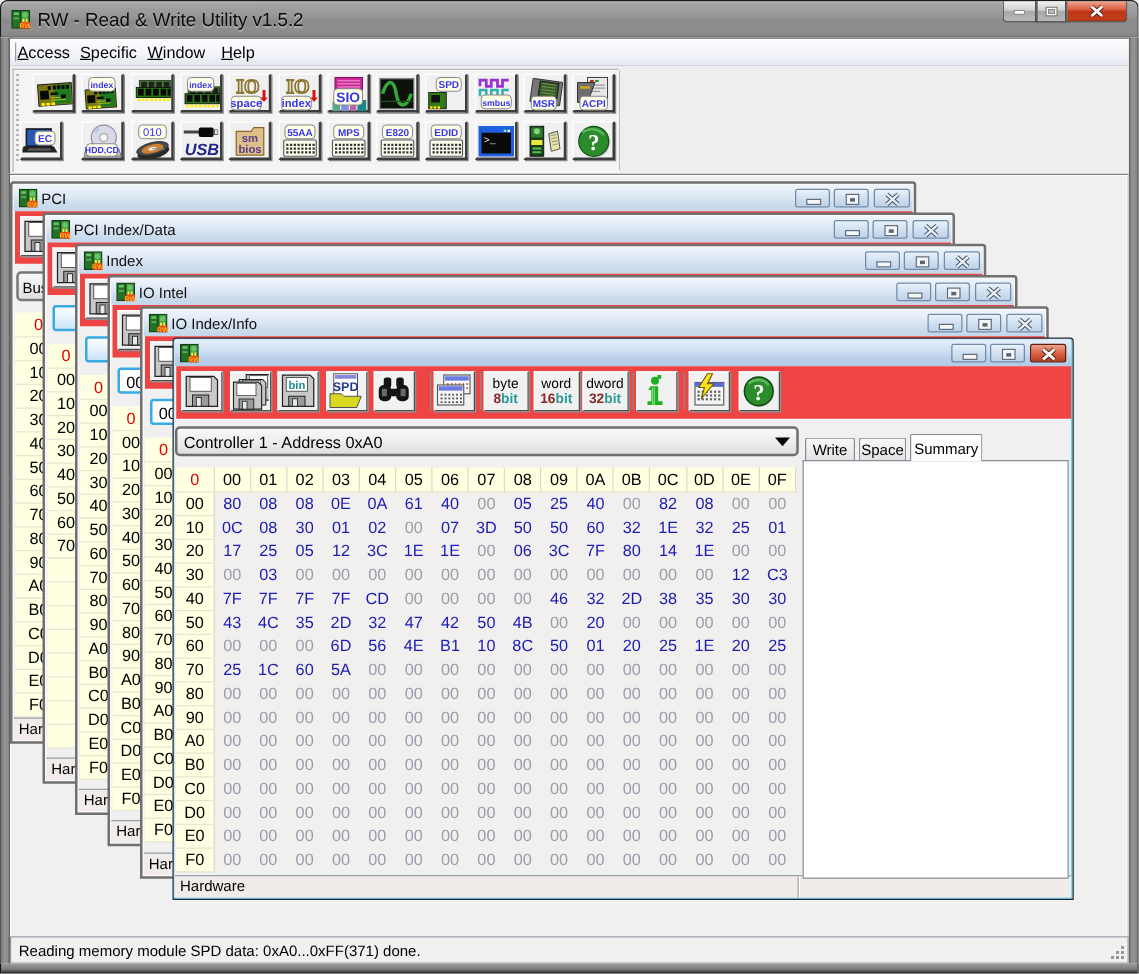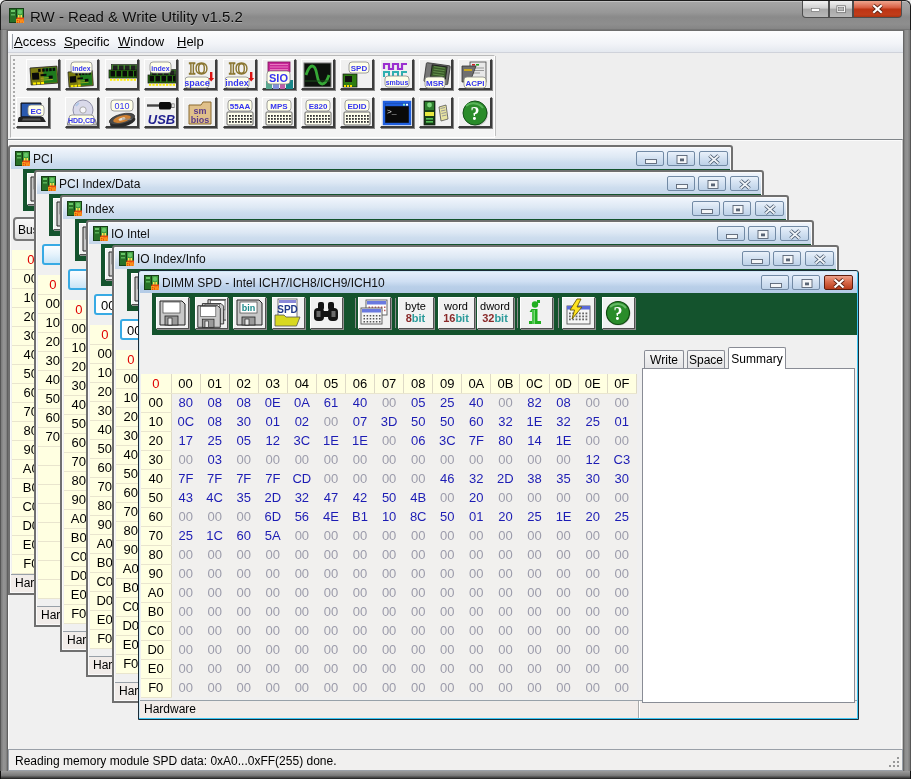--- a/index.html
+++ b/index.html
@@ -43,21 +43,21 @@
 .win{position:absolute;background:#f0f0f0;border:2px solid #707070;border-radius:3px 3px 0 0;box-shadow:inset 0 0 0 1px #fafafa;}
 .win.active{border:1px solid #1a2b36;box-shadow:inset -1px -1px 0 #3fc6f3,inset 1px 1px 0 #cfe7f5;}
 .wtitle{position:absolute;left:1px;top:1px;right:1px;height:21px;border-radius:2px 2px 0 0;background:linear-gradient(#f0f5fc,#dde8f4 45%,#cdddee 70%,#c5d6ea);}
 .win.active .wtitle{background:linear-gradient(#e4eefb,#cfdff3 45%,#b9cfe8 70%,#b4cbe6);}
 .wtitle .wtext{position:absolute;left:22px;top:4px;font-size:12px;color:#101010;}
 .wbtn{position:absolute;top:3px;width:28px;height:15px;border:1px solid #728aa5;border-radius:2px;background:linear-gradient(#e9f1fa,#d4e2f2 45%,#bed2e8);}
 .wbtn svg{position:absolute;left:0;top:0;}
 .wbtn.close-active{background:linear-gradient(#eda28d,#d96b4b 45%,#b83c1c);border-color:#5f1e0e;}
 .wicon{position:absolute;left:4px;top:3px;}
 
-.wtool{position:absolute;left:13px;top:22px;right:1px;height:42px;background:#14532d;}
+.wtool{position:absolute;left:2px;top:22px;right:1px;height:42px;background:#ef4444;}
 .wbtn2{position:absolute;top:4px;height:32px;background:#f1f1f1;border-top:1px solid #fff;border-left:1px solid #fff;border-right:1px solid #505050;border-bottom:1px solid #505050;box-shadow:1px 1px 0 #909090;}
 .combo{position:absolute;top:70px;height:24px;background:linear-gradient(#f9f9f9,#ececec 55%,#dedede);border:2px solid #6e6e6e;border-radius:4px;font-size:13px;color:#000;}
 .combo .ct{position:absolute;left:5px;top:3px;white-space:nowrap;}
 .combo .arr{position:absolute;right:3px;top:0;bottom:0;width:16px;}
 .combo .arr:after{content:"";position:absolute;left:2px;top:7px;border:6px solid transparent;border-top:7px solid #000;}
 .busbtn{position:absolute;left:3px;top:70px;width:46px;height:24px;background:linear-gradient(#f9f9f9,#ececec 55%,#dedede);border:2px solid #787878;border-radius:4px;font-size:12px;color:#000;padding:4px 0 0 3px;}
 .fcombo{position:absolute;left:6px;top:72px;width:490px;height:21px;border:2px solid #38aae4;border-radius:3px;background:linear-gradient(#fbfdff,#e8f4fc 45%,#c8e4f6);font-size:13px;color:#000;padding:2px 0 0 5px;}
 .hw{position:absolute;left:1px;right:1px;bottom:1px;height:18px;background:#f1ece9;border-top:1px solid #98a0a8;font-size:12px;color:#000;padding:1px 0 0 4px;}
 
 .hextbl{position:absolute;border-collapse:collapse;table-layout:fixed;font-size:13px;}
@@ -3191,21 +3191,20 @@
             <rect x="1" y="1" width="6" height="13" fill="#277027"></rect>
             <rect x="8" y="1" width="6" height="9" fill="#3f9b3f"></rect>
             <circle cx="11" cy="4" r="2.2" fill="#67c567"></circle>
             <rect x="2" y="2" width="4" height="2" fill="#67c567"></rect>
             <rect x="2" y="6" width="4" height="1.5" fill="#58b058"></rect>
             <rect x="9" y="7" width="1.5" height="3" fill="#ffe34d"></rect>
             <rect x="11.5" y="7" width="1.5" height="3" fill="#ffe34d"></rect>
             <path d="M7.5 9.5 h7.5 v5.5 h-7.5 z" fill="#e8490e"></path>
             <text x="11.2" y="14.6" font-size="5.5" font-weight="bold" fill="#ffb020" text-anchor="middle" font-family="Liberation Sans">RW</text>
           </svg></span>
-        <span class="wtext">DIMM SPD - Intel ICH7/ICH8/ICH9/ICH10</span>
         <div class="wbtn" style="left:620.5px">
           <svg width="28" height="15" viewBox="0 0 28 15">
             <rect x="8.5" y="7.5" width="11" height="4" fill="#f4f6f8" stroke="#5a6575" stroke-width="0.9"></rect>
           </svg>
         </div>
         <div class="wbtn" style="left:652px">
           <svg width="28" height="15" viewBox="0 0 28 15">
             <rect x="9" y="3.5" width="10" height="8" fill="#f4f6f8" stroke="#5a6575" stroke-width="0.9"></rect>
             <rect x="12" y="6.5" width="4" height="2.8" fill="#5a6575"></rect>
           </svg>
@@ -3367,20 +3366,24 @@
             <circle cx="15.5" cy="15.5" r="12" fill="#c8c8c8"></circle>
             <circle cx="15" cy="15" r="11.5" fill="#2a8c2a" stroke="#0f4a0f" stroke-width="1.2"></circle>
             <path d="M7 9 a11 11 0 0 1 16 1" stroke="#63b863" stroke-width="2" fill="none"></path>
             <text x="15" y="22" font-size="18" font-weight="bold" fill="#fff" text-anchor="middle" font-family="Liberation Serif">?</text>
           </svg></div>
         <div style="position:absolute;left:203px;top:5px;width:1px;height:30px;background:#8a8a8a"></div>
         <div style="position:absolute;left:242.5px;top:5px;width:1px;height:30px;background:#8a8a8a"></div>
         <div style="position:absolute;left:365px;top:5px;width:1px;height:30px;background:#8a8a8a"></div>
         <div style="position:absolute;left:405.5px;top:5px;width:1px;height:30px;background:#8a8a8a"></div>
       </div>
+      <div class="combo" style="left:1px;width:499px">
+        <div class="ct">Controller 1 - Address 0xA0</div>
+        <div class="arr"></div>
+      </div>
       <table class="hextbl" style="left:2px;top:103px;width:496px">
         <tbody>
           <tr class="hd">
             <td class="rh red" style="width:30px">0</td>
             <td>00</td>
             <td>01</td>
             <td>02</td>
             <td>03</td>
             <td>04</td>
             <td>05</td>
@@ -3702,14 +3705,14 @@
         </tbody>
       </table>
       <div class="tab" style="left:505px;top:79px;width:40px;height:19px;padding-top:2px">Write</div>
       <div class="tab" style="left:548px;top:79px;width:38px;height:19px;padding-top:2px">Space</div>
       <div class="tab sel" style="left:589px;top:76px;width:58px;height:22px;padding-top:4px;z-index:3">Summary</div>
       <div class="tabpanel" style="left:503px;top:97px;width:213px;height:335px;z-index:2"></div>
       <div class="hw">Hardware<span style="position:absolute;left:498px;top:0;bottom:0;width:1px;background:#aaa;box-shadow:1px 0 0 #fff"></span></div>
     </div>
   </div>
 <div id="statusbar" class="abs">
-    <span id="statustext">Reading memory module SPD data: 0xA0...0xFF(255) done.</span>
+    <span id="statustext">Reading memory module SPD data: 0xA0...0xFF(371) done.</span>
     <span id="grip"></span>
   </div>
 </body></html>

